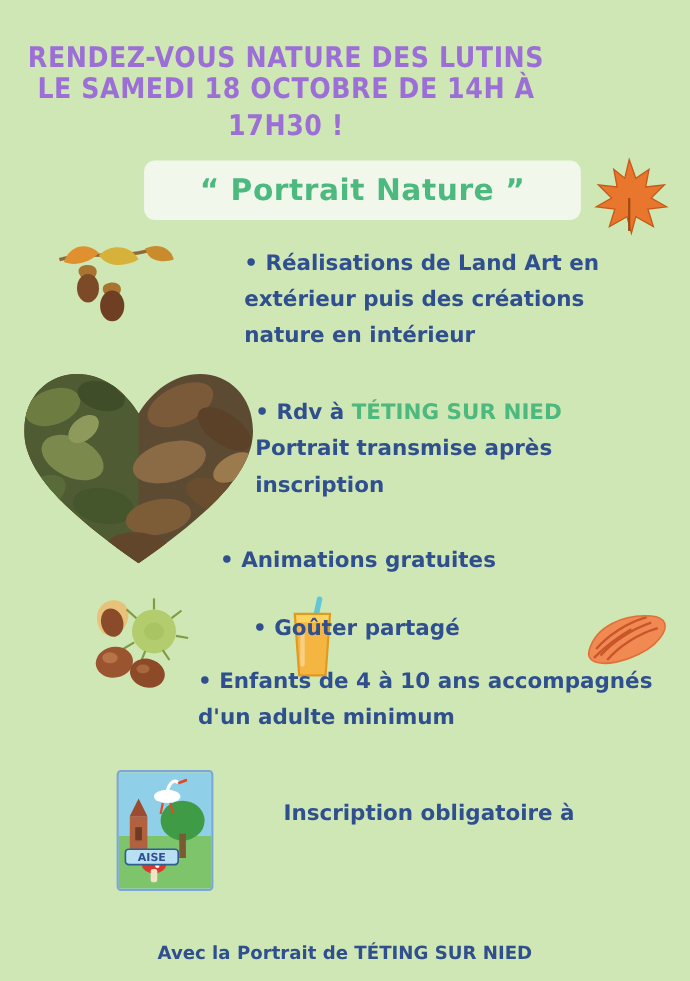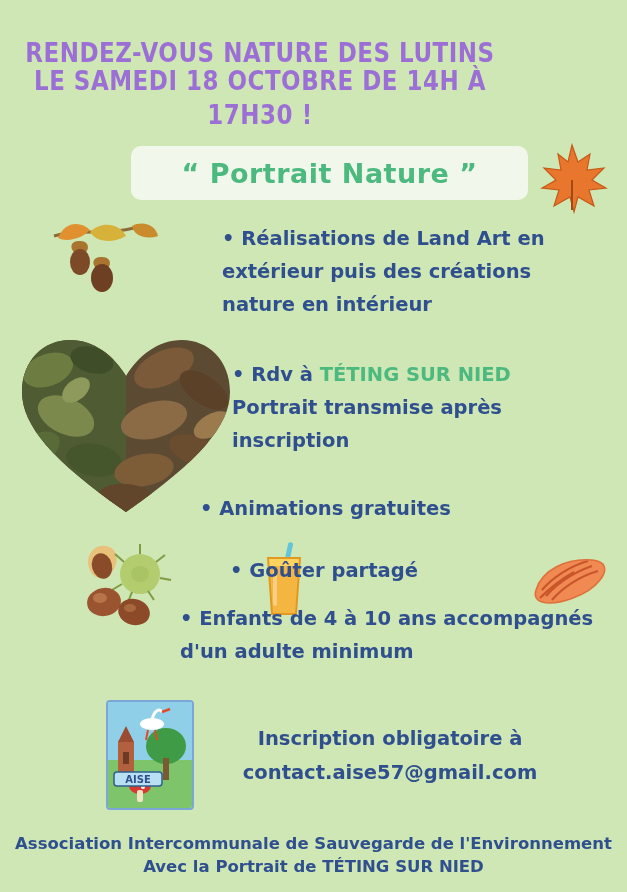--- a/index.html
+++ b/index.html
@@ -266,21 +266,20 @@
       <span>• Rdv à </span><span class="highlight-city">TÉTING SUR NIED</span>
       <div>Portrait transmise après inscription</div>
     </div>
 
     <div class="bullet b3">• Animations gratuites</div>
     <div class="bullet b4">• Goûter partagé</div>
     <div class="bullet b5">• Enfants de 4 à 10 ans accompagnés d'un adulte minimum</div>
 
     <div class="signup">
       <div>Inscription obligatoire à</div>
-      <div class="email">contact.aise57@gmail.com</div>
     </div>
   </div>
 
   <div class="deco logo">
     <svg width="84" height="106" viewBox="0 0 84 106">
       <rect x="0" y="0" width="84" height="106" fill="#8fd0e8"></rect>
       <rect x="0" y="58" width="84" height="48" fill="#7ec46a"></rect>
 
       <rect x="10" y="40" width="16" height="30" fill="#b3603f"></rect>
       <polygon points="10,40 18,24 26,40" fill="#9b4b30"></polygon>
@@ -298,17 +297,16 @@
       <circle cx="28" cy="82" r="2" fill="#ffffff"></circle>
       <circle cx="35" cy="85" r="2" fill="#ffffff"></circle>
       <rect x="29" y="88" width="6" height="12" rx="2" fill="#f1e3c6"></rect>
 
       <rect x="6" y="70" width="48" height="14" rx="3" fill="#b9e0f2" stroke="#2f5f8f" stroke-width="1.5"></rect>
       <text x="30" y="81" font-family="DejaVu Sans, sans-serif" font-size="10" font-weight="bold" fill="#2f4f8f" text-anchor="middle">AISE</text>
     </svg>
   </div>
 
   <div class="footer">
-    <div>Association Intercommunale de Sauvegarde de l'Environnement</div>
     <div>Avec la Portrait de TÉTING SUR NIED</div>
   </div>
 
 </div>
 
 </body></html>

